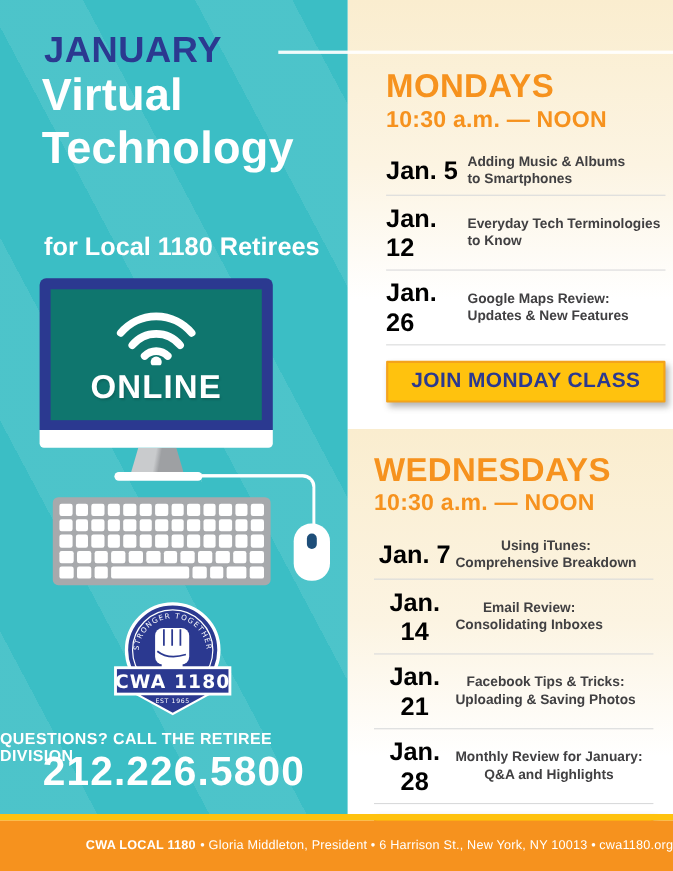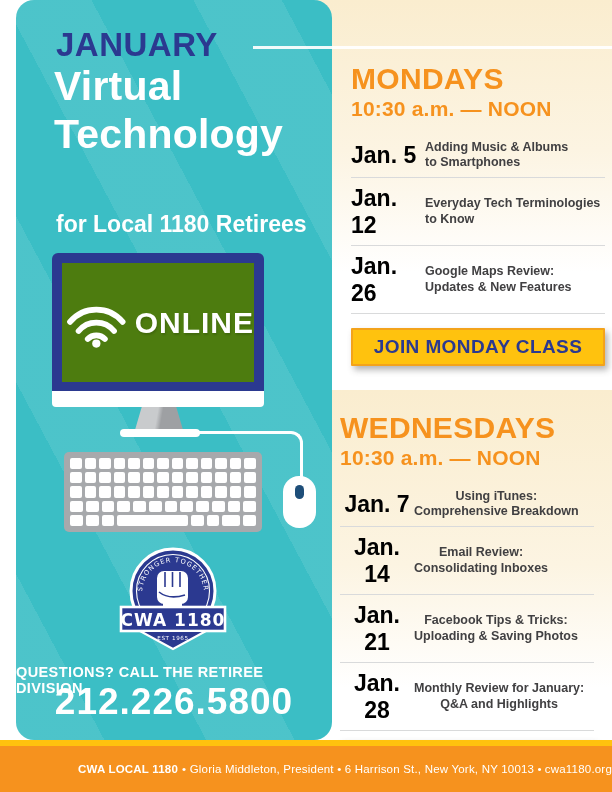--- a/index.html
+++ b/index.html
@@ -2,37 +2,36 @@
 <html><head>
 <meta charset="utf-8">
 <style>
   html,body{margin:0;padding:0;background:#ffffff;}
   .page{
     position:relative;width:612px;height:792px;overflow:hidden;
     font-family:"Liberation Sans",sans-serif;background:#ffffff;
   }
   
   .teal-panel{
-    position:absolute;left:16px;top:0;width:316px;height:740px;
+    position:absolute;left:0;top:0;width:316px;height:740px;
     background:
       repeating-linear-gradient(62deg,
         rgba(255,255,255,0.09) 0 78px,
         rgba(255,255,255,0.0) 78px 168px),
       #3BBEC5;
-    border-radius: 18px;
   }
   .title-month{position:absolute;left:40px;top:26px;font-size:33px;font-weight:bold;color:#2B3990;letter-spacing:.5px;}
   .title-big{position:absolute;left:38px;top:62px;font-size:41px;font-weight:bold;color:#ffffff;line-height:48px;letter-spacing:.2px;}
   .title-sub{position:absolute;left:40px;top:211px;font-size:23px;font-weight:bold;color:#ffffff;}
   
   .connector{position:absolute;left:253px;top:46px;width:359px;height:2.5px;background:rgba(255,255,255,0.92);}
   
   .monitor-frame{position:absolute;left:36px;top:253px;width:212px;height:138px;background:#2B3990;border-radius:6px 6px 0 0;}
-  .monitor-screen{position:absolute;left:10px;top:10px;right:10px;bottom:9px;background:#4d7c0f;
-    display:flex;flex-direction:row;align-items:center;justify-content:center;gap:4px;}
+  .monitor-screen{position:absolute;left:10px;top:10px;right:10px;bottom:9px;background:#0f766e;
+    display:flex;flex-direction:column;align-items:center;justify-content:center;gap:4px;}
   .online-label{font-size:30px;font-weight:bold;color:#ffffff;letter-spacing:1px;text-shadow:1px 2px 2px rgba(0,0,0,0.15);}
   .monitor-chin{position:absolute;left:36px;top:391px;width:212px;height:16px;background:#ffffff;border-radius:0 0 4px 4px;}
   .monitor-neck{position:absolute;left:119px;top:407px;width:48px;height:23px;
     background:linear-gradient(100deg,#C9CBCD 45%,#9EA0A3 55%);
     clip-path:polygon(14% 0,86% 0,100% 100%,0 100%);}
   .monitor-base{position:absolute;left:104px;top:429px;width:80px;height:8px;background:#ffffff;border-radius:4px;}
   .cable{position:absolute;left:183px;top:431px;width:101px;height:47px;
     border-top:3px solid #ffffff;border-right:3px solid #ffffff;border-top-right-radius:12px;}
   .mouse{position:absolute;left:267px;top:476px;width:33px;height:52px;background:#ffffff;border-radius:16px;}
   .mouse-dot{position:absolute;left:12px;top:9px;width:9px;height:14px;background:#1E4E79;border-radius:5px;}

